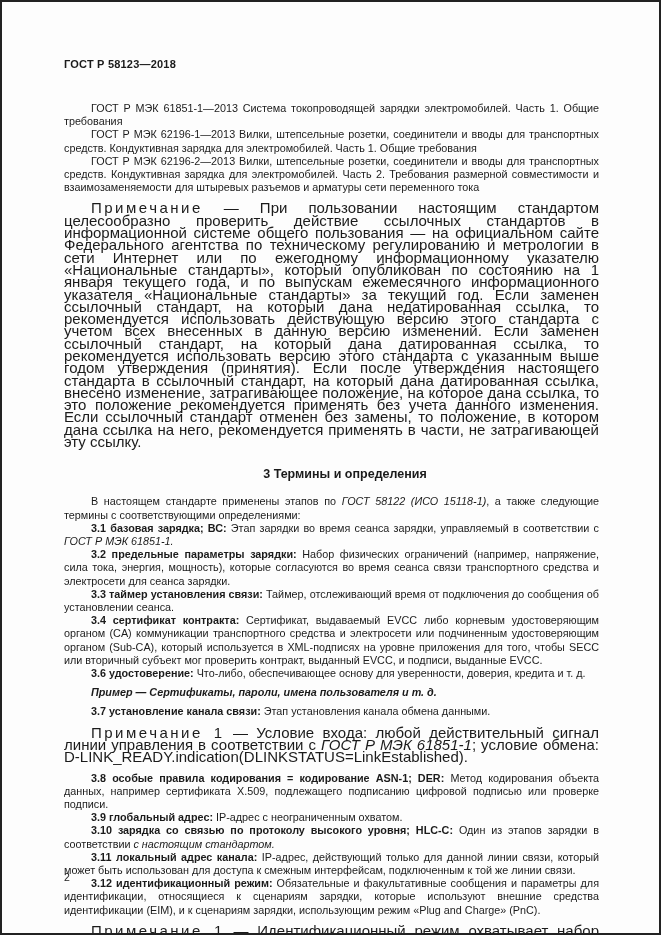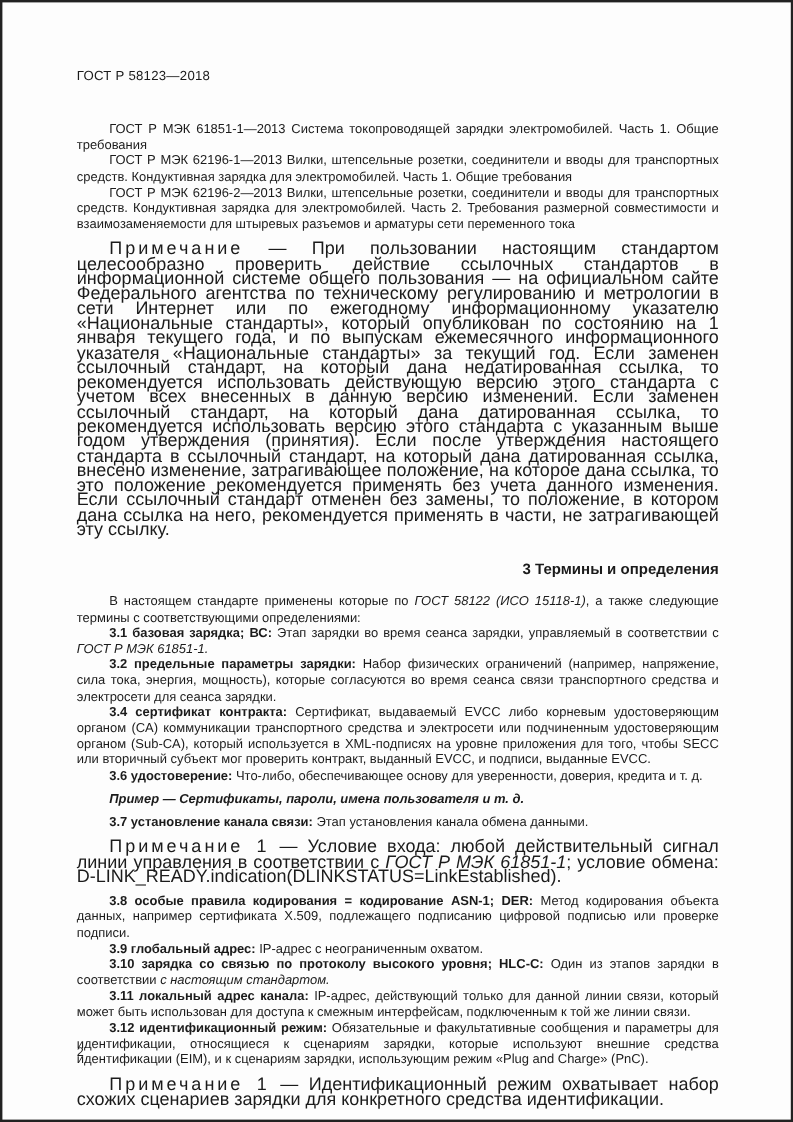--- a/index.html
+++ b/index.html
@@ -13,21 +13,21 @@
   }
   .page {
     position: relative;
     width: 661px; height: 935px;
     background: #fdfdfd;
     border: 2px solid #222;
     padding: 56px 60px 0 62px;
     overflow: hidden;
   }
   .doc-header {
-    font-weight: normal;
+    font-weight: bold;
     font-size: 11px;
     letter-spacing: 0.2px;
   }
   .content {
     margin-top: 32px;
     font-size: 10.8px;
     line-height: 13.2px;
     text-align: justify;
   }
   .para { text-indent: 27px; }
@@ -40,21 +40,21 @@
     margin: 8px 0;
     text-align: justify;
   }
   .note-label { letter-spacing: 2.5px; }
   .heading {
     font-weight: bold;
     font-size: 12.5px;
     line-height: 15px;
     margin: 19px 0 13px;
     text-indent: 27px;
-    text-align: right;
+    text-align: center;
   }
   .example {
     font-weight: bold;
     font-style: italic;
     text-indent: 27px;
     margin: 6px 0;
   }
   .doc-footer {
     position: absolute;
     left: 62px;
@@ -74,26 +74,27 @@
   <div class="content">
 
     <p class="para">ГОСТ Р МЭК 61851-1—2013 Система токопроводящей зарядки электромобилей. Часть 1. Общие требования</p>
     <p class="para">ГОСТ Р МЭК 62196-1—2013 Вилки, штепсельные розетки, соединители и вводы для транспортных средств. Кондуктивная зарядка для электромобилей. Часть 1. Общие требования</p>
     <p class="para">ГОСТ Р МЭК 62196-2—2013 Вилки, штепсельные розетки, соединители и вводы для транспортных средств. Кондуктивная зарядка для электромобилей. Часть 2. Требования размерной совместимости и взаимозаменяемости для штыревых разъемов и арматуры сети переменного тока</p>
 
     <p class="note-block"><span class="note-label">Примечание</span><span> — При пользовании настоящим стандартом целесообразно проверить действие ссылочных стандартов в информационной системе общего пользования — на официальном сайте Федерального агентства по техническому регулированию и метрологии в сети Интернет или по ежегодному информационному указателю «Национальные стандарты», который опубликован по состоянию на 1 января текущего года, и по выпускам ежемесячного информационного указателя «Национальные стандарты» за текущий год. Если заменен ссылочный стандарт, на который дана недатированная ссылка, то рекомендуется использовать действующую версию этого стандарта с учетом всех внесенных в данную версию изменений. Если заменен ссылочный стандарт, на который дана датированная ссылка, то рекомендуется использовать версию этого стандарта с указанным выше годом утверждения (принятия). Если после утверждения настоящего стандарта в ссылочный стандарт, на который дана датированная ссылка, внесено изменение, затрагивающее положение, на которое дана ссылка, то это положение рекомендуется применять без учета данного изменения. Если ссылочный стандарт отменен без замены, то положение, в котором дана ссылка на него, рекомендуется применять в части, не затрагивающей эту ссылку.</span></p>
 
     <div class="heading">3 Термины и определения</div>
 
-    <p class="para"><span>В настоящем стандарте применены которые по </span><span class="ref-italic">ГОСТ 58122 (ИСО 15118-1)</span><span>, а также следующие термины с соответствующими определениями:</span></p>
+    <p class="para"><span>В настоящем стандарте применены этапов по </span><span class="ref-italic">ГОСТ 58122 (ИСО 15118-1)</span><span>, а также следующие термины с соответствующими определениями:</span></p>
 
     <p class="para"><span class="lead">3.1 базовая зарядка; ВС:</span><span> Этап зарядки во время сеанса зарядки, управляемый в соответствии с </span><span class="ref-italic">ГОСТ Р МЭК 61851-1.</span></p>
 
     <p class="para"><span class="lead">3.2 предельные параметры зарядки:</span><span> Набор физических ограничений (например, напряжение, сила тока, энергия, мощность), которые согласуются во время сеанса связи транспортного средства и электросети для сеанса зарядки.</span></p>
 
+    <p class="para"><span class="lead">3.3 таймер установления связи:</span><span> Таймер, отслеживающий время от подключения до сообщения об установлении сеанса.</span></p>
 
     <p class="para"><span class="lead">3.4 сертификат контракта:</span><span> Сертификат, выдаваемый EVCC либо корневым удостоверяющим органом (CA) коммуникации транспортного средства и электросети или подчиненным удостоверяющим органом (Sub-CA), который используется в XML-подписях на уровне приложения для того, чтобы SECC или вторичный субъект мог проверить контракт, выданный EVCC, и подписи, выданные EVCC.</span></p>
 
 
     <p class="para"><span class="lead">3.6 удостоверение:</span><span> Что-либо, обеспечивающее основу для уверенности, доверия, кредита и т. д.</span></p>
 
     <p class="example">Пример — Сертификаты, пароли, имена пользователя и т. д.</p>
 
     <p class="para"><span class="lead">3.7 установление канала связи:</span><span> Этап установления канала обмена данными.</span></p>
 

